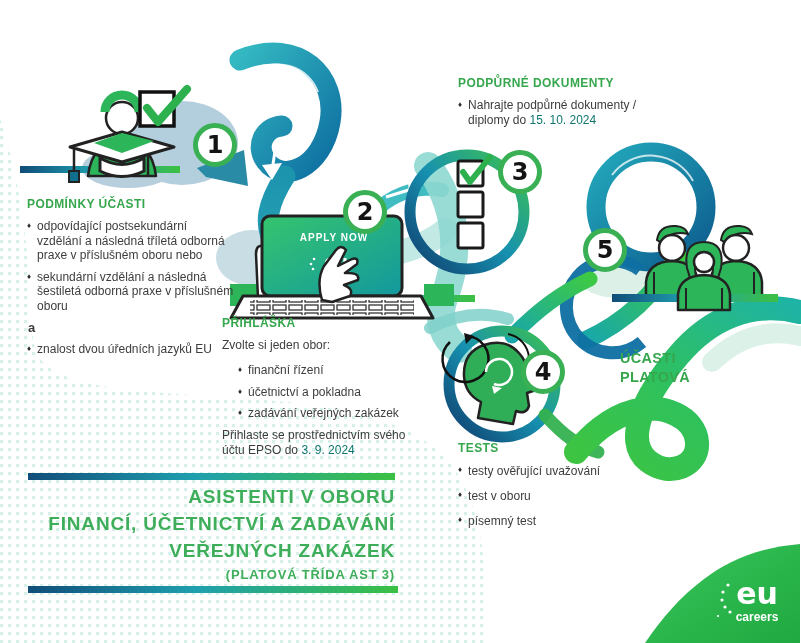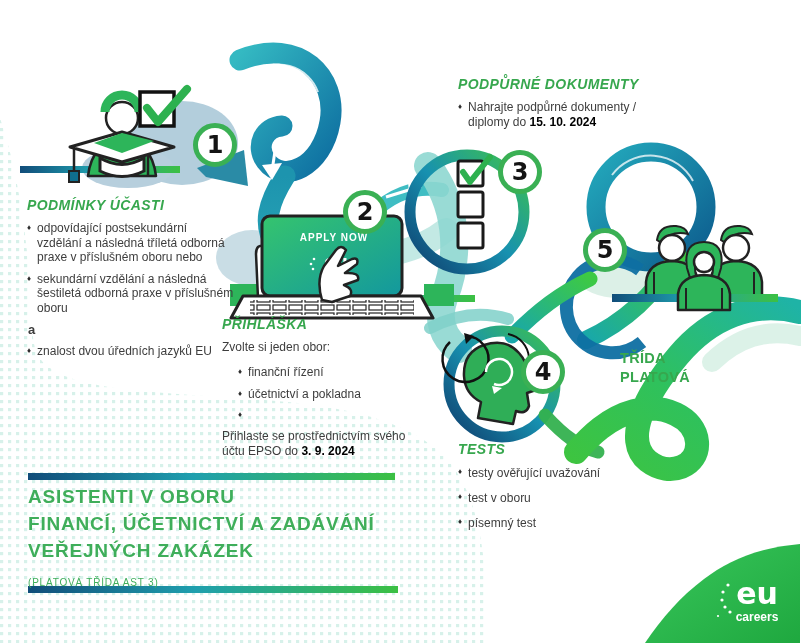--- a/index.html
+++ b/index.html
@@ -3,33 +3,33 @@
 <meta charset="utf-8">
 <style>
   html,body{margin:0;padding:0;background:#fff;}
   .canvas{position:relative;width:801px;height:643px;background:#fff;overflow:hidden;
           font-family:"Liberation Sans",sans-serif;color:#3d3d3d;}
   .svg-layer{position:absolute;left:0;top:0;width:801px;height:643px;}
   .badge{position:absolute;width:34px;height:34px;border:5px solid #3ab054;border-radius:50%;
          background:#fff;display:flex;align-items:center;justify-content:center;
          font-weight:bold;font-size:24px;color:#141414;font-family:"DejaVu Sans",sans-serif;z-index:6;}
   .tblock{position:absolute;z-index:5;}
-  .h{color:#37a74e;font-weight:bold;font-size:14px;letter-spacing:.4px;margin:0 0 8px 0;font-style:italic;}
+  .h{color:#37a74e;font-weight:bold;font-size:12px;letter-spacing:.4px;margin:0 0 8px 0;}
   .blist{list-style:none;margin:0;padding:0;font-size:12px;line-height:14.5px;}
   .blist li{display:flex;gap:6px;margin:0 0 7px 0;}
   .blist .dm{font-size:8px;line-height:14px;color:#2e2e2e;flex:0 0 auto;}
   .conj{font-weight:bold;font-size:13px;margin:2px 0 7px 1px;}
   .plain{font-size:12px;line-height:15px;margin:0 0 10px 0;}
   .indent{margin-left:16px;}
-  .deadline{color:#000000;font-weight:bold;white-space:nowrap;}
+  .deadline{color:#0f766e;font-weight:normal;white-space:nowrap;}
   .vyber{color:#37a74e;font-weight:bold;font-size:14.5px;line-height:18.5px;letter-spacing:.3px;}
   .bar{position:absolute;height:7px;background:linear-gradient(90deg,#114d7a,#1f9fae 45%,#3cc043);z-index:4;}
-  .title{position:absolute;left:28px;top:483px;width:367px;text-align:left;z-index:5;}
+  .title{position:absolute;left:28px;top:483px;width:367px;text-align:right;z-index:5;}
   .title .ln{color:#3fae5a;font-weight:bold;font-size:19px;line-height:27px;letter-spacing:.8px;}
-  .title .sub{color:#3fae5a;font-weight:normal;font-size:10px;letter-spacing:.8px;margin-top:13px;}
+  .title .sub{color:#3fae5a;font-weight:bold;font-size:13px;letter-spacing:.8px;margin-top:3px;}
 </style>
 </head>
 <body>
 
 <div class="canvas">
 
   <svg class="svg-layer" viewBox="0 0 801 643">
     <defs>
       <pattern id="dots" width="8" height="8" patternUnits="userSpaceOnUse">
         <rect width="3.2" height="3.2" fill="#d7f1ea"></rect>
@@ -249,20 +249,21 @@
       <li>
           <span class="dm">♦</span>
           <span>finanční řízení</span>
         </li>
       <li>
           <span class="dm">♦</span>
           <span>účetnictví a pokladna</span>
         </li>
       <li>
           <span class="dm">♦</span>
+          <span>zadávání veřejných zakázek</span>
         </li>
     </ul>
     <p class="plain" style="margin-top:4px"><span>Přihlaste se prostřednictvím svého účtu EPSO do </span><span class="deadline">3. 9. 2024</span></p>
   </div>
 
   <div class="tblock" style="left:458px;top:76px;width:205px">
     <div class="h">PODPŮRNÉ DOKUMENTY</div>
     <ul class="blist">
       <li>
           <span class="dm">♦</span>
@@ -283,21 +284,21 @@
           <span>test v oboru</span>
         </li>
       <li>
           <span class="dm">♦</span>
           <span>písemný test</span>
         </li>
     </ul>
   </div>
 
   <div class="tblock vyber" style="left:620px;top:349px;width:175px">
-    <div>TŘÍDA</div>
+    <div>ÚČASTI</div>
     <div>PLATOVÁ</div>
   </div>
 
   <div class="bar" style="left:28px;top:473px;width:367px"></div>
   <div class="title">
     <div class="ln">ASISTENTI V OBORU</div>
     <div class="ln">FINANCÍ, ÚČETNICTVÍ A ZADÁVÁNÍ</div>
     <div class="ln">VEŘEJNÝCH ZAKÁZEK</div>
     <div class="sub">(PLATOVÁ TŘÍDA AST 3)</div>
   </div>

